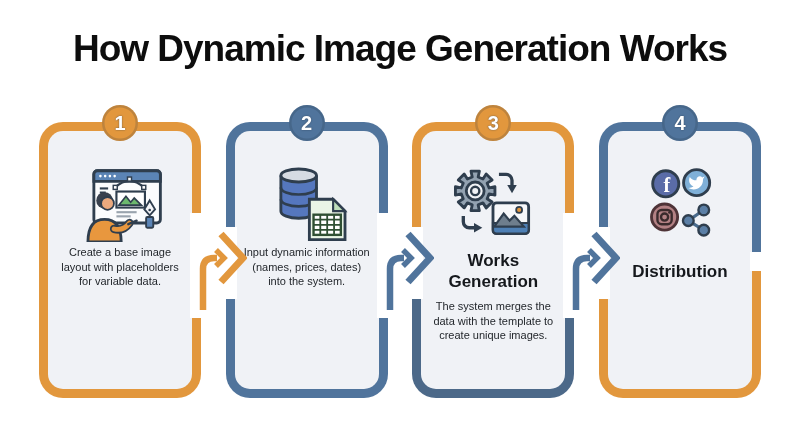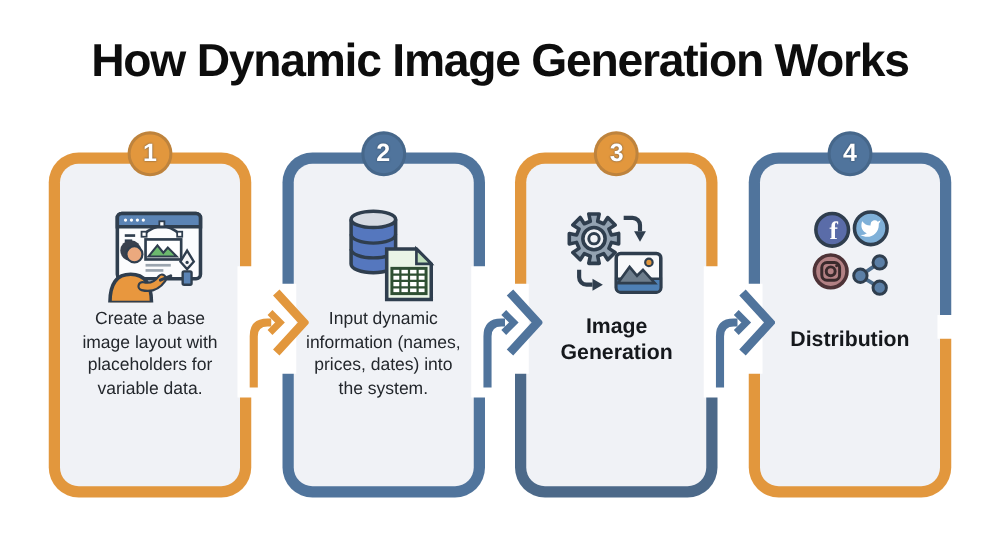--- a/index.html
+++ b/index.html
@@ -40,21 +40,21 @@
   .gap-l{position:absolute;left:-2px;top:38%;width:13px;height:26%;background:#fff;z-index:2;}
   .connector{
     position:absolute;right:-46px;top:86px;width:54px;height:120px;z-index:5;
     color:var(--c-conn);pointer-events:none;
   }
   .icon-box{height:82px;display:flex;align-items:center;justify-content:center;margin-top:8px;}
   .card-title{
     font-size:17px;font-weight:700;color:#15181c;margin:6px 0 6px;line-height:1.22;
     min-height:42px;display:flex;align-items:center;justify-content:center;
   }
-  .card-desc{font-size:14px;line-height:1.33;color:#23272c;margin:0;padding:0 2px;}
+  .card-desc{font-size:11px;line-height:1.33;color:#23272c;margin:0;padding:0 2px;}
 </style>
 </head>
 <body>
 
 <h1 class="page-title">How Dynamic Image Generation Works</h1>
 
 <div class="steps-row">
 
   <div class="card-wrap" style="--c-top: #E2973D; --c-bottom: #E2973D; --c-badge: #E2973D; --c-conn: #E2973D;">
     <div class="card-border">
@@ -158,21 +158,22 @@
               <path d="M-15,4 h30 v6 a3,3 0 0 1 -3,3 h-24 a3,3 0 0 1 -3,-3 z" fill="#4E80B5" stroke="#2F3E4E" stroke-width="1.8"></path>
               <path d="M-14,7 L-6,-4 L-1,2 L3,-2 L11,7 Z" fill="#6E7E8D" stroke="#2F3E4E" stroke-width="1.8"></path>
               <circle cx="7" cy="-7" r="2.5" fill="#E2973D" stroke="#2F3E4E" stroke-width="1.5"></circle>
             </g>
             <path d="M43,7 h6 a5,5 0 0 1 5,5 v4" fill="none" stroke="#2F3E4E" stroke-width="2.8"></path>
             <path d="M50,16 h8 l-4,7 z" fill="#2F3E4E"></path>
             <path d="M13,42 v5 a5,5 0 0 0 5,5 h4" fill="none" stroke="#2F3E4E" stroke-width="2.8"></path>
             <path d="M22,48 v8 l7,-4 z" fill="#2F3E4E"></path>
           </svg>
         </div>
-        <h3 class="card-title">Image Generation</h3>
+        <h3 class="card-title">Works Generation</h3>
+        <p class="card-desc">The system merges the data with the template to create unique images.</p>
       </div>
     </div>
     <svg class="connector" viewBox="0 0 54 120">
       <path d="M10,102 L10,61 Q10,50 21,50 L24,50" fill="none" stroke="currentColor" stroke-width="6.5"></path>
       <polyline points="23,42 31,50 23,58" fill="none" stroke="currentColor" stroke-width="5.5"></polyline>
       <polyline points="28,26 50,50 28,74" fill="none" stroke="currentColor" stroke-width="7"></polyline>
     </svg>
   </div>
 
   <div class="card-wrap" style="--c-top: #50749C; --c-bottom: #E2973D; --c-badge: #50749C; --c-conn: #50749C;">

